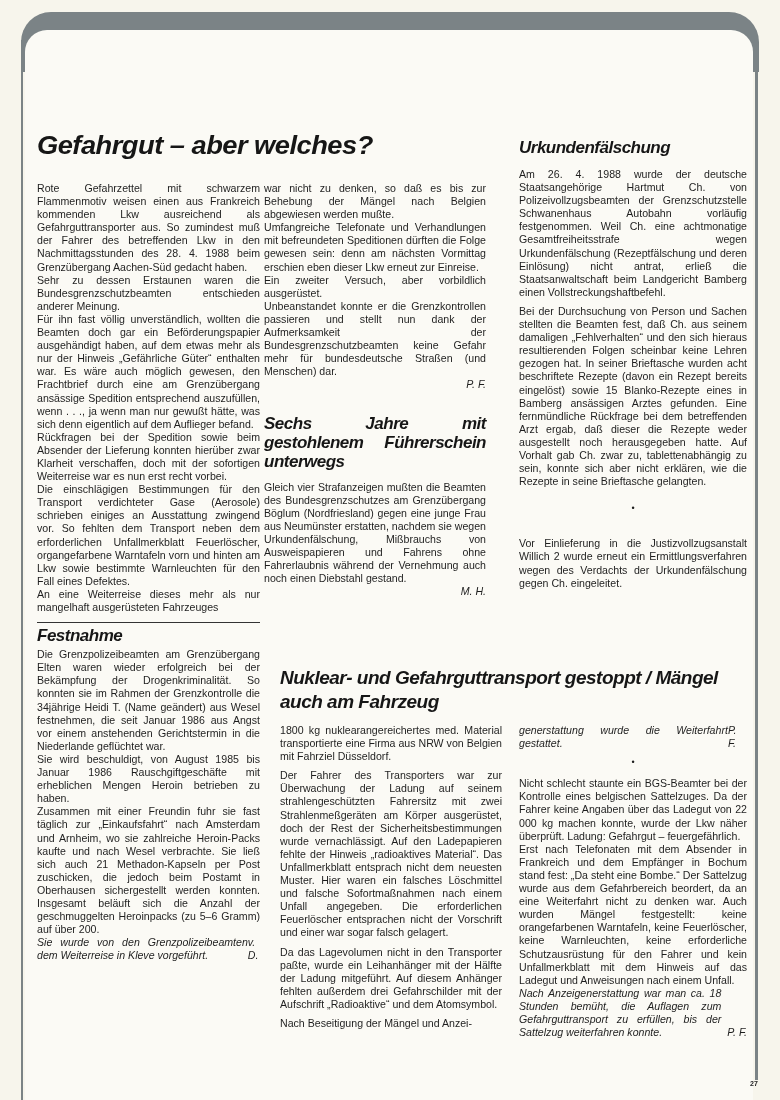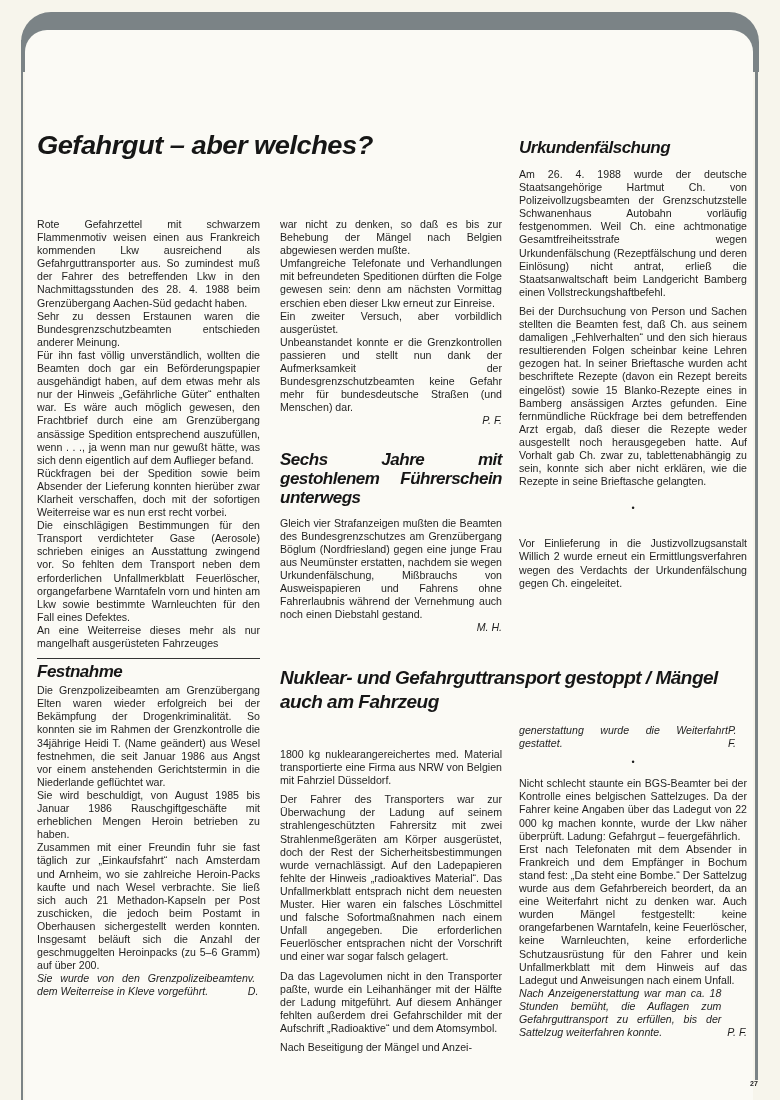--- a/index.html
+++ b/index.html
@@ -39,39 +39,39 @@
 <body>
 
 <div class="frame-top"></div>
 <div class="frame-inner"></div>
 <div class="frame-left"></div>
 <div class="frame-right"></div>
 
 <h1 class="h-main">Gefahrgut – aber welches?</h1>
 <h2 class="h-urk">Urkundenfälschung</h2>
 
-<div class="col" style="left:37px; top:182px; width:223px;margin-top:36px;">
+<div class="col" style="left:37px; top:182px; width:223px;">
   <p>Rote Gefahrzettel mit schwarzem Flammenmotiv weisen einen aus Frankreich kommenden Lkw ausreichend als Gefahrguttransporter aus. So zumindest muß der Fahrer des betreffenden Lkw in den Nachmittagsstunden des 28. 4. 1988 beim Grenzübergang Aachen-Süd gedacht haben.</p>
   <p>Sehr zu dessen Erstaunen waren die Bundesgrenzschutzbeamten entschieden anderer Meinung.</p>
   <p>Für ihn fast völlig unverständlich, wollten die Beamten doch gar ein Beförderungspapier ausgehändigt haben, auf dem etwas mehr als nur der Hinweis „Gefährliche Güter“ enthalten war. Es wäre auch möglich gewesen, den Frachtbrief durch eine am Grenzübergang ansässige Spedition entsprechend auszufüllen, wenn . . ., ja wenn man nur gewußt hätte, was sich denn eigentlich auf dem Auflieger befand.</p>
   <p>Rückfragen bei der Spedition sowie beim Absender der Lieferung konnten hierüber zwar Klarheit verschaffen, doch mit der sofortigen Weiterreise war es nun erst recht vorbei.</p>
   <p>Die einschlägigen Bestimmungen für den Transport verdichteter Gase (Aerosole) schrieben einiges an Ausstattung zwingend vor. So fehlten dem Transport neben dem erforderlichen Unfallmerkblatt Feuerlöscher, organgefarbene Warntafeln vorn und hinten am Lkw sowie bestimmte Warnleuchten für den Fall eines Defektes.</p>
   <p>An eine Weiterreise dieses mehr als nur mangelhaft ausgerüsteten Fahrzeuges</p>
   <div class="rule"></div>
   <h2 class="h-fest">Festnahme</h2>
   <p>Die Grenzpolizeibeamten am Grenzübergang Elten waren wieder erfolgreich bei der Bekämpfung der Drogenkriminalität. So konnten sie im Rahmen der Grenzkontrolle die 34jährige Heidi T. (Name geändert) aus Wesel festnehmen, die seit Januar 1986 aus Angst vor einem anstehenden Gerichtstermin in die Niederlande geflüchtet war.</p>
   <p>Sie wird beschuldigt, von August 1985 bis Januar 1986 Rauschgiftgeschäfte mit erheblichen Mengen Heroin betrieben zu haben.</p>
   <p>Zusammen mit einer Freundin fuhr sie fast täglich zur „Einkaufsfahrt“ nach Amsterdam und Arnheim, wo sie zahlreiche Heroin-Packs kaufte und nach Wesel verbrachte. Sie ließ sich auch 21 Methadon-Kapseln per Post zuschicken, die jedoch beim Postamt in Oberhausen sichergestellt werden konnten. Insgesamt beläuft sich die Anzahl der geschmuggelten Heroinpacks (zu 5–6 Gramm) auf über 200.</p>
   <div class="sig">
     <span>Sie wurde von den Grenzpolizeibeamten dem Weiterreise in Kleve vorgeführt.</span>
     <span>v. D.</span>
   </div>
 </div>
 
-<div class="col" style="left:280px; top:182px; width:222px;margin-top:36px;">
+<div class="col" style="left:264px; top:182px; width:222px;">
   <p>war nicht zu denken, so daß es bis zur Behebung der Mängel nach Belgien abgewiesen werden mußte.</p>
   <p>Umfangreiche Telefonate und Verhandlungen mit befreundeten Speditionen dürften die Folge gewesen sein: denn am nächsten Vormittag erschien eben dieser Lkw erneut zur Einreise.</p>
   <p>Ein zweiter Versuch, aber vorbildlich ausgerüstet.</p>
   <p>Unbeanstandet konnte er die Grenzkontrollen passieren und stellt nun dank der Aufmerksamkeit der Bundesgrenzschutzbeamten keine Gefahr mehr für bundesdeutsche Straßen (und Menschen) dar.</p>
   <div class="sig">
     <span></span>
     <span>P. F.</span>
   </div>
   <h2 class="h-sechs">Sechs Jahre mit gestohlenem Führerschein unterwegs</h2>
   <p>Gleich vier Strafanzeigen mußten die Beamten des Bundesgrenzschutzes am Grenzübergang Böglum (Nordfriesland) gegen eine junge Frau aus Neumünster erstatten, nachdem sie wegen Urkundenfälschung, Mißbrauchs von Ausweispapieren und Fahrens ohne Fahrerlaubnis während der Vernehmung auch noch einen Diebstahl gestand.</p>
@@ -83,21 +83,21 @@
 
 <div class="col" style="left:519px; top:168px; width:228px;">
   <p>Am 26. 4. 1988 wurde der deutsche Staatsangehörige Hartmut Ch. von Polizeivollzugsbeamten der Grenzschutzstelle Schwanenhaus Autobahn vorläufig festgenommen. Weil Ch. eine achtmonatige Gesamtfreiheitsstrafe wegen Urkundenfälschung (Rezeptfälschung und deren Einlösung) nicht antrat, erließ die Staatsanwaltschaft beim Landgericht Bamberg einen Vollstreckungshaftbefehl.</p>
   <p class="gap">Bei der Durchsuchung von Person und Sachen stellten die Beamten fest, daß Ch. aus seinem damaligen „Fehlverhalten“ und den sich hieraus resultierenden Folgen scheinbar keine Lehren gezogen hat. In seiner Brieftasche wurden acht beschriftete Rezepte (davon ein Rezept bereits eingelöst) sowie 15 Blanko-Rezepte eines in Bamberg ansässigen Arztes gefunden. Eine fernmündliche Rückfrage bei dem betreffenden Arzt ergab, daß dieser die Rezepte weder ausgestellt noch herausgegeben hatte. Auf Vorhalt gab Ch. zwar zu, tablettenabhängig zu sein, konnte sich aber nicht erklären, wie die Rezepte in seine Brieftasche gelangten.</p>
   <div class="star" style="margin:14px 0 22px;">•</div>
   <p>Vor Einlieferung in die Justizvollzugsanstalt Willich 2 wurde erneut ein Ermittlungsverfahren wegen des Verdachts der Urkundenfälschung gegen Ch. eingeleitet.</p>
 </div>
 
 <h2 class="h-nuk">Nuklear- und Gefahrguttransport gestoppt / Mängel auch am Fahrzeug</h2>
 
-<div class="col" style="left:280px; top:748px; width:222px;">
+<div class="col" style="left:280px; top:724px; width:222px;">
   <p>1800 kg nuklearangereichertes med. Material transportierte eine Firma aus NRW von Belgien mit Fahrziel Düsseldorf.</p>
   <p class="gap">Der Fahrer des Transporters war zur Überwachung der Ladung auf seinem strahlengeschützten Fahrersitz mit zwei Strahlenmeßgeräten am Körper ausgerüstet, doch der Rest der Sicherheitsbestimmungen wurde vernachlässigt. Auf den Ladepapieren fehlte der Hinweis „radioaktives Material“. Das Unfallmerkblatt entsprach nicht dem neuesten Muster. Hier waren ein falsches Löschmittel und falsche Sofortmaßnahmen nach einem Unfall angegeben. Die erforderlichen Feuerlöscher entsprachen nicht der Vorschrift und einer war sogar falsch gelagert.</p>
   <p class="gap">Da das Lagevolumen nicht in den Transporter paßte, wurde ein Leihanhänger mit der Hälfte der Ladung mitgeführt. Auf diesem Anhänger fehlten außerdem drei Gefahrschilder mit der Aufschrift „Radioaktive“ und dem Atomsymbol.</p>
   <p class="gap">Nach Beseitigung der Mängel und Anzei-</p>
 </div>
 
 <div class="col" style="left:519px; top:724px; width:228px;">
   <div class="sig">
     <span>generstattung wurde die Weiterfahrt gestattet.</span>
     <span style="align-self:flex-end;">P. F.</span>

